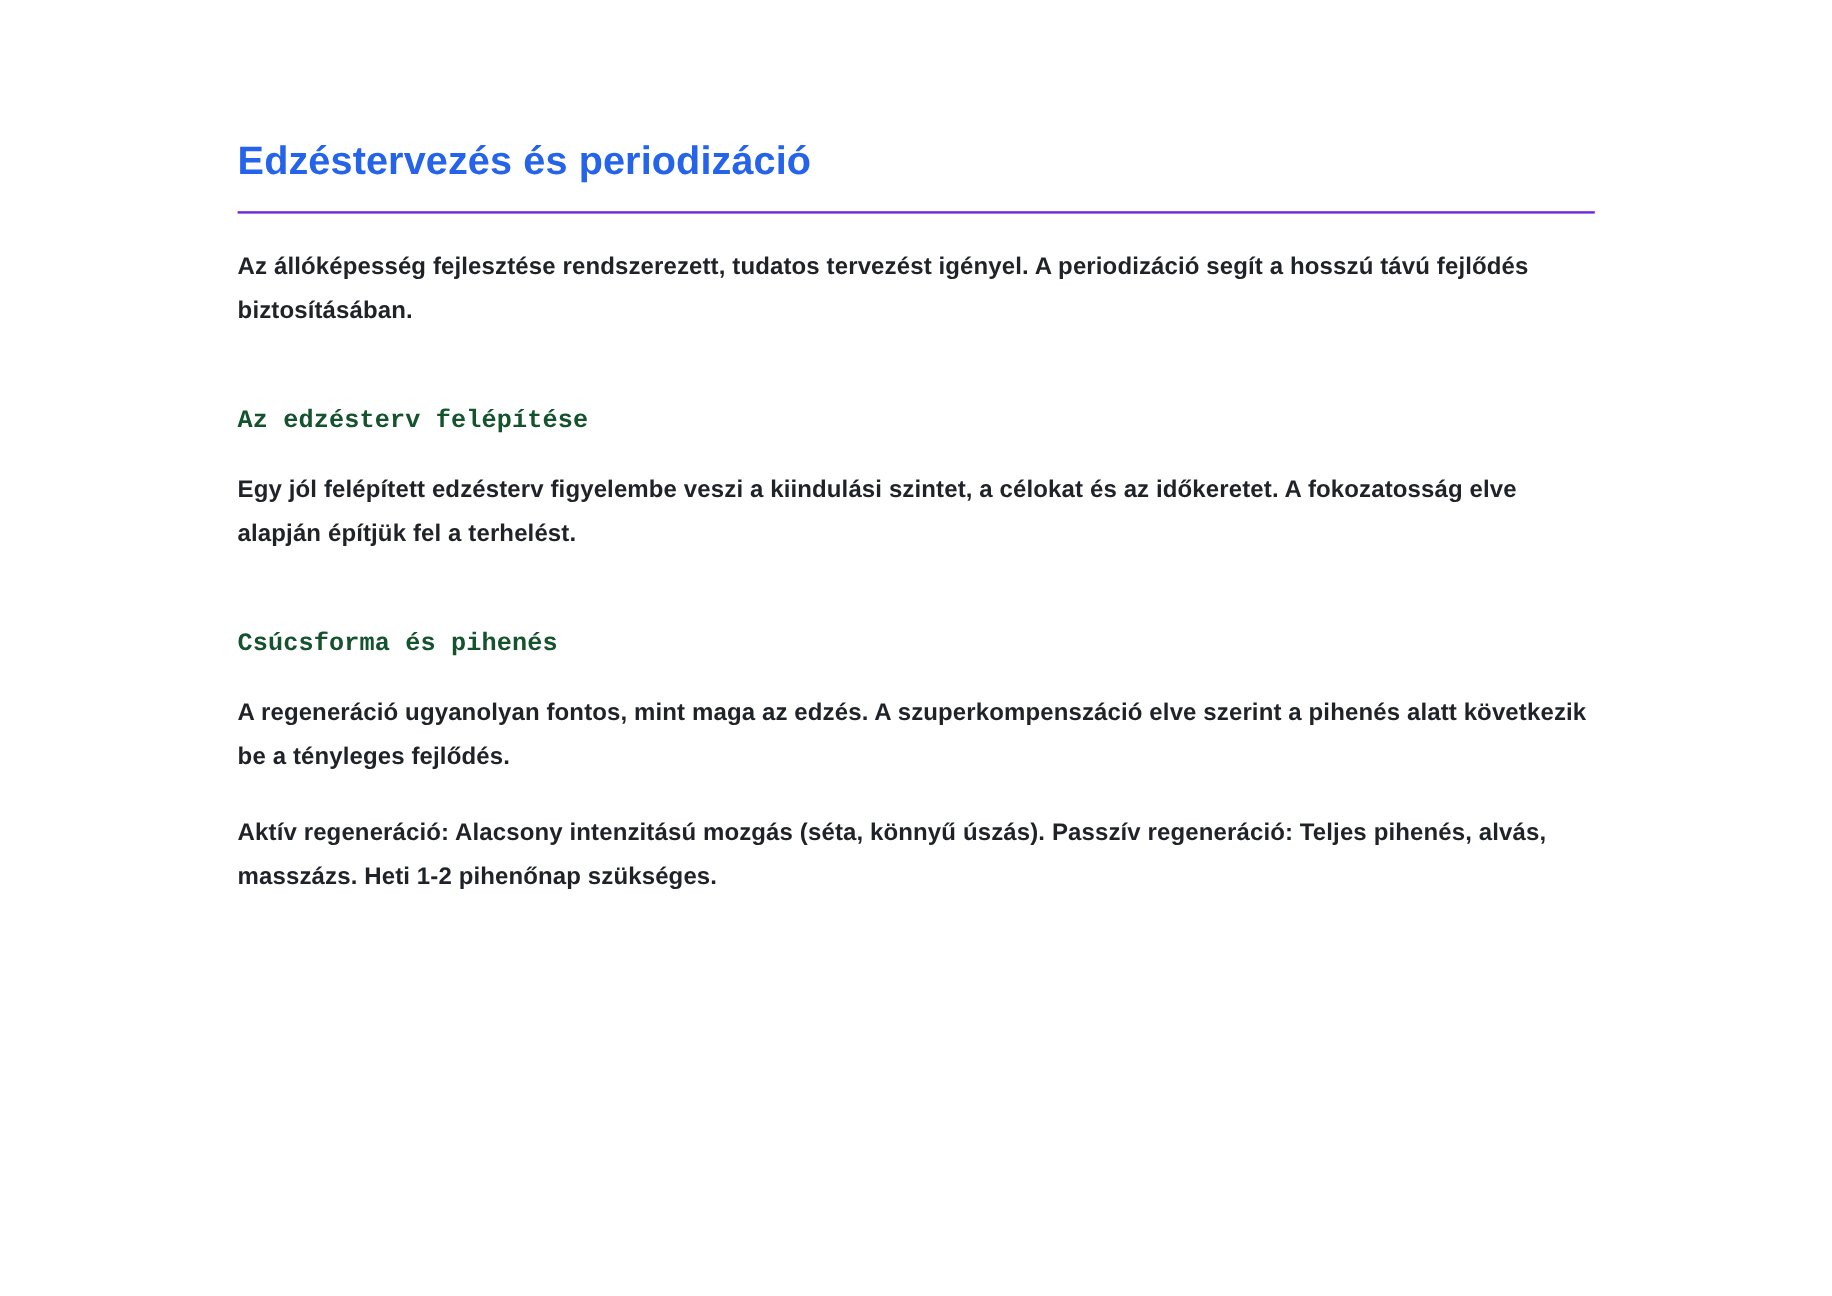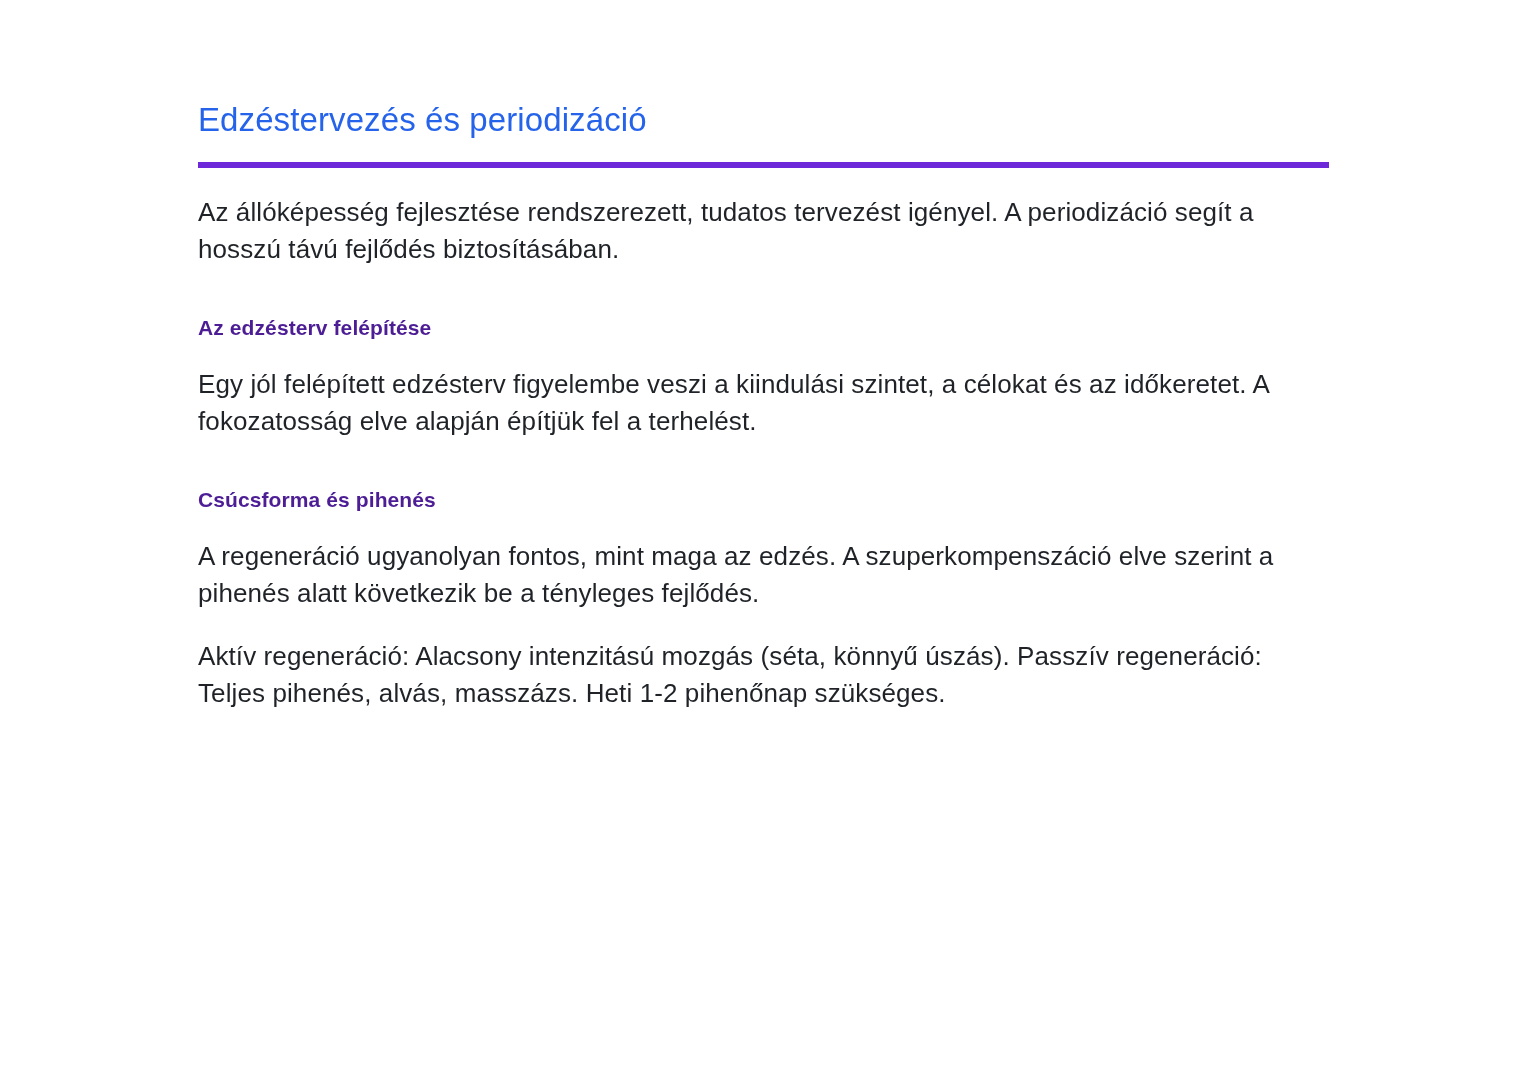--- a/index.html
+++ b/index.html
@@ -15,40 +15,43 @@
   }
   .doc {
     width: 1131px;
     margin: 0 auto;
     padding-top: 100px;
     padding-bottom: 80px;
   }
   .doc-title {
     font-size: 33px;
     line-height: 40px;
-    font-weight: 400;
+    font-weight: 700;
     color: #2563eb;
     letter-spacing: 0.1px;
     padding-bottom: 22px;
-    border-bottom: 6px solid #6d28d9;
+    border-bottom: 2px solid #6d28d9;
+    margin-top: 14px;
   }
   .para {
-    font-size: 26px;
+    font-size: 20px;
     line-height: 37px;
     color: #1f2328;
     margin-top: 26px;
     letter-spacing: 0.1px;
+    font-weight: bold;
   }
   .sub-heading {
     font-size: 21px;
     line-height: 27px;
     font-weight: 700;
-    color: #4c1d95;
-    margin-top: 46px;
+    color: #14532d;
+    margin-top: 60px;
     letter-spacing: 0.1px;
+    font-family: Liberation Mono, monospace;
   }
   .sub-heading + .para { margin-top: 25px; }
 </style>
 </head>
 <body>
 
 <main class="doc">
 
   <h1 class="doc-title">Edzéstervezés és periodizáció</h1>
 

